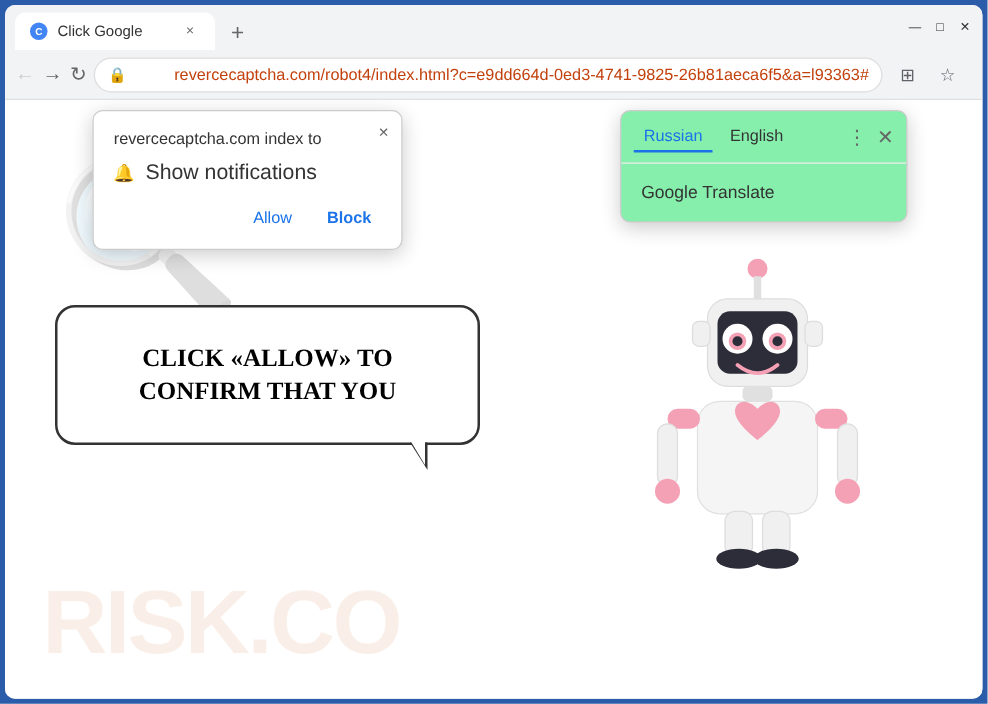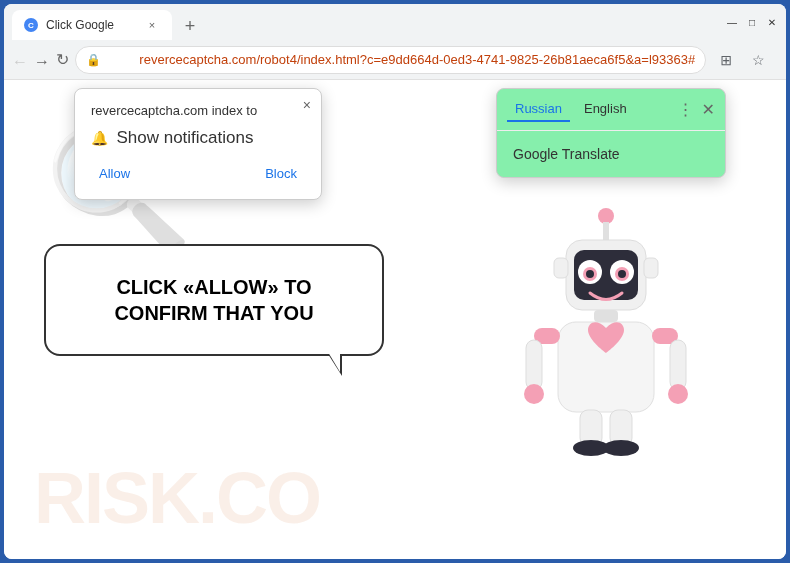--- a/index.html
+++ b/index.html
@@ -267,20 +267,21 @@
       z-index: 1;
     }
 
     .bubble-text {
       font-size: 20px;
       font-weight: 900;
       color: #000;
       text-align: center;
       line-height: 1.3;
       text-transform: uppercase;
+      font-family: Liberation Serif, serif;
     }
 
     
     .robot-container {
       position: relative;
       right: 40px;
       bottom: -10px;
     }
 
     .robot-svg {
@@ -331,38 +332,38 @@
     }
 
     .notification-label {
       font-size: 17px;
       color: #333;
     }
 
     .popup-buttons {
       display: flex;
       gap: 12px;
-      justify-content: space-between;
+      justify-content: flex-end;
     }
 
     .btn-allow {
       color: #1a73e8;
       font-size: 13px;
       font-weight: 500;
       cursor: pointer;
       padding: 4px 8px;
       border-radius: 4px;
       border: none;
       background: none;
     }
 
     .btn-block {
       color: #1a73e8;
       font-size: 13px;
-      font-weight: 400;
+      font-weight: 700;
       cursor: pointer;
       padding: 4px 8px;
       border-radius: 4px;
       border: none;
       background: none;
     }
 
     
     .translate-popup {
       position: absolute;

